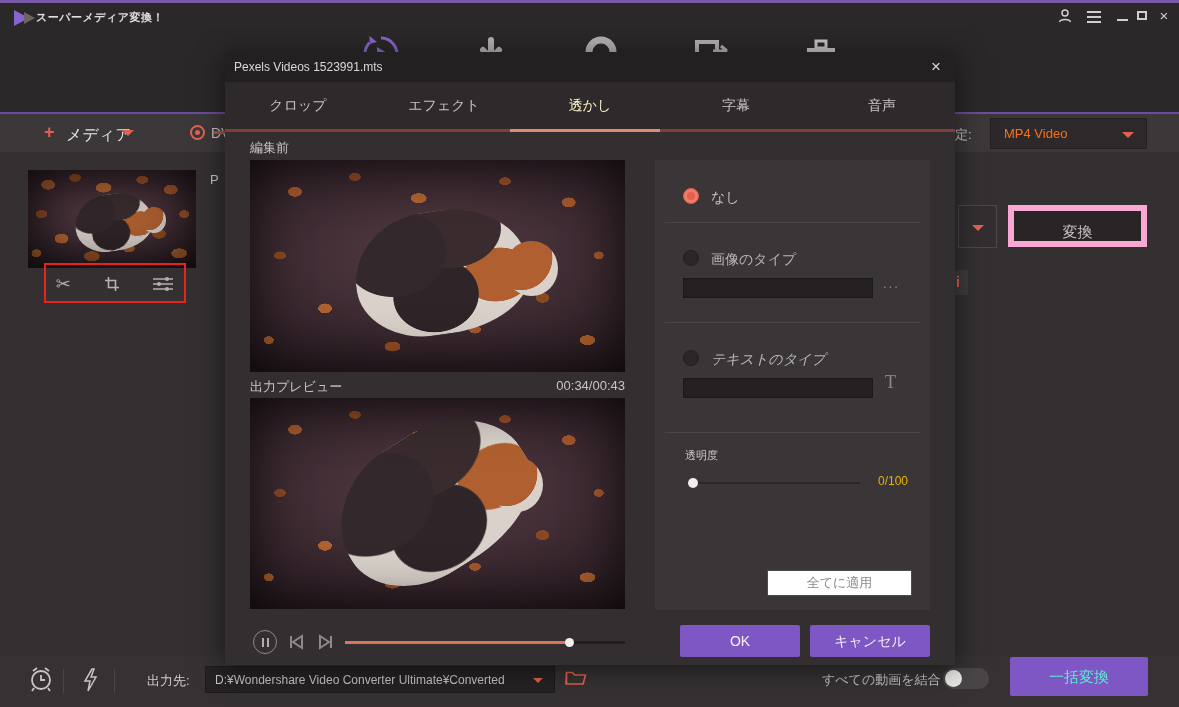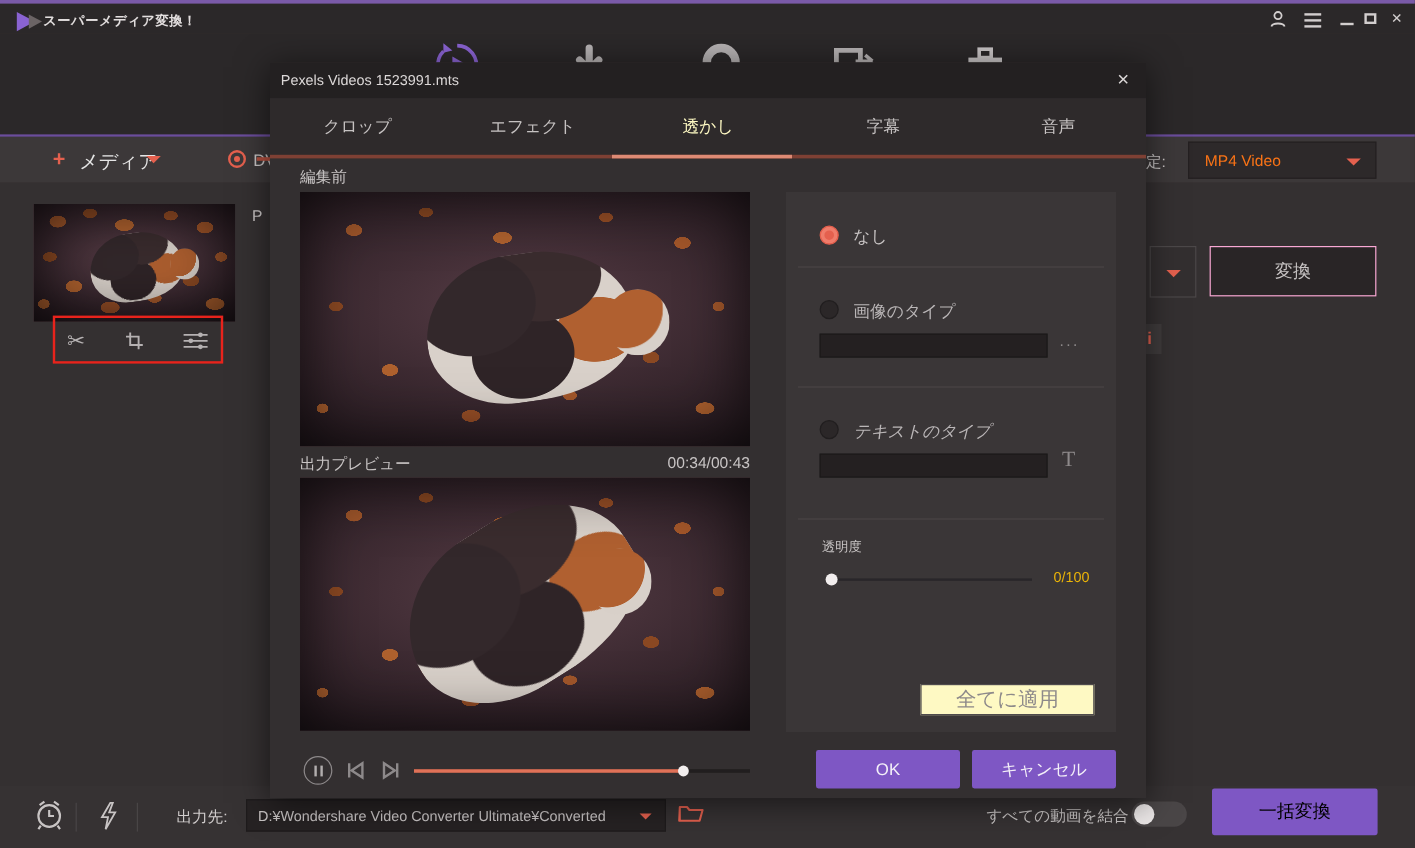--- a/index.html
+++ b/index.html
@@ -47,21 +47,21 @@
   .format-select .caret { position:absolute; right:12px; top:13px; }
 
   
   .hidden-file-p { left:210px; top:172px; font-size:13px; color:#c8c4c4; z-index:2; }
   .thumb-card { left:28px; top:170px; width:168px; height:98px; z-index:2; }
   .thumb-tools { left:40px; top:268px; width:150px; height:32px; display:flex; justify-content:space-around; align-items:center; z-index:2; }
   .tool-glyph { color:#b5b1b2; }
   .anno-box { left:44px; top:263px; width:142px; height:40px; border:2px solid #e8231c; z-index:4; }
   .mini-caret-btn { left:958px; top:205px; width:39px; height:43px; background:#332f30; border:1px solid #4c4849; z-index:2; }
   .mini-caret-btn .caret { position:absolute; left:13px; top:19px; }
-  .convert-btn { left:1008px; top:205px; width:139px; height:42px; background:#292526; border:1px solid #f9a8d4;
+  .convert-btn { left:1008px; top:205px; width:139px; height:42px; background:#292526; border:6px solid #f9a8d4;
     color:#c8c4c4; font-size:15px; text-align:center; line-height:42px; z-index:2; }
   .info-badge { left:948px; top:270px; width:20px; height:25px; background:#3f3b3c; color:#e4604e;
     font-weight:bold; font-size:14px; text-align:center; line-height:25px; z-index:2; }
 
   
   .cat { background:#3b2b2f; overflow:hidden; }
   .cat .ground { position:absolute; inset:0;
     background: radial-gradient(90% 70% at 50% 45%, rgba(130,85,95,.30), rgba(10,5,8,.6) 100%), #43313a; }
   .cat .leaves { position:absolute; inset:0; opacity:.95; background-image:
     radial-gradient(7px 5px at 12% 15%, #a85a2c 96%, transparent),
@@ -125,39 +125,39 @@
   .opt-label { position:absolute; font-size:14px; color:#bab6b7; }
   .divider { position:absolute; left:10px; width:255px; height:1px; background:#4a4546; }
   .wm-input { position:absolute; left:28px; width:190px; height:20px; background:#242021; border:1px solid #1c1919; }
   .ellipsis-btn { position:absolute; left:228px; font-size:13px; color:#8d898a; letter-spacing:2px; }
   .text-btn { position:absolute; left:230px; font-family:"Liberation Serif", serif; font-size:18px; color:#8d898a; }
   .opacity-label { position:absolute; left:30px; top:288px; font-size:11px; color:#c8c4c4; }
   .op-track { position:absolute; left:35px; top:322px; width:170px; height:2px; background:#29262a; }
   .op-fill { position:absolute; left:0; top:0; height:2px; background:#e07258; }
   .op-knob { position:absolute; top:-4px; width:10px; height:10px; border-radius:50%; background:#f2eeee; margin-left:-2px; }
   .opacity-value { position:absolute; right:22px; top:314px; font-size:12px; color:#eab308; }
-  .apply-all { position:absolute; left:112px; top:410px; width:145px; height:26px; background:#fef9c3;
-    border:1px solid #4f4b4c; color:#8d898a; font-size:17px; text-align:center; line-height:24px; }
+  .apply-all { position:absolute; left:112px; top:410px; width:145px; height:26px; background:#ffffff;
+    border:1px solid #4f4b4c; color:#8d898a; font-size:13px; text-align:center; line-height:24px; }
 
   .dlg-ok, .dlg-cancel { position:absolute; top:573px; width:120px; height:32px; background:#7e57c4;
     border-radius:2px; color:#f4f0f8; font-size:14px; text-align:center; line-height:32px; }
   .dlg-ok { left:455px; } .dlg-cancel { left:585px; }
 
   
   .bottombar { left:0; top:655px; width:100%; height:52px; background:#363233; z-index:5; }
   .bb-sep { position:absolute; top:14px; width:1px; height:24px; background:#494546; }
   .out-label { position:absolute; left:147px; top:17px; font-size:13px; color:#d0cccc; }
   .path-box { position:absolute; left:205px; top:11px; width:350px; height:27px; background:#262223; border:1px solid #1e1b1c;text-align:center; }
   .path-box .val { position:absolute; left:9px; top:6px; font-size:12px; color:#c8c4c4; white-space:nowrap; }
   .path-box .caret { position:absolute; right:11px; top:11px; border-left-width:5px; border-right-width:5px; border-top-width:5px; }
   .merge-label { position:absolute; left:822px; top:16px; font-size:13px; color:#c8c4c4; }
   .toggle { position:absolute; left:943px; top:13px; width:46px; height:21px; border-radius:11px; background:#4a4647; }
   .toggle .knob { position:absolute; left:2px; top:2px; width:17px; height:17px; border-radius:50%; background:#ebe7e7; }
   .batch-btn { position:absolute; left:1010px; top:2px; width:138px; height:39px; background:#7e57c4;
-    border-radius:2px; color:#000000; font-size:15px; text-align:center; line-height:39px; }
+    border-radius:2px; color:#5eead4; font-size:15px; text-align:center; line-height:39px; }
 
   svg { display:block; }
 </style>
 </head>
 <body>
 
 <div class="abs top-accent"></div>
 <div class="abs titlebar">
   <div class="abs logo-tri"></div>
   <div class="abs logo-tri2"></div>

